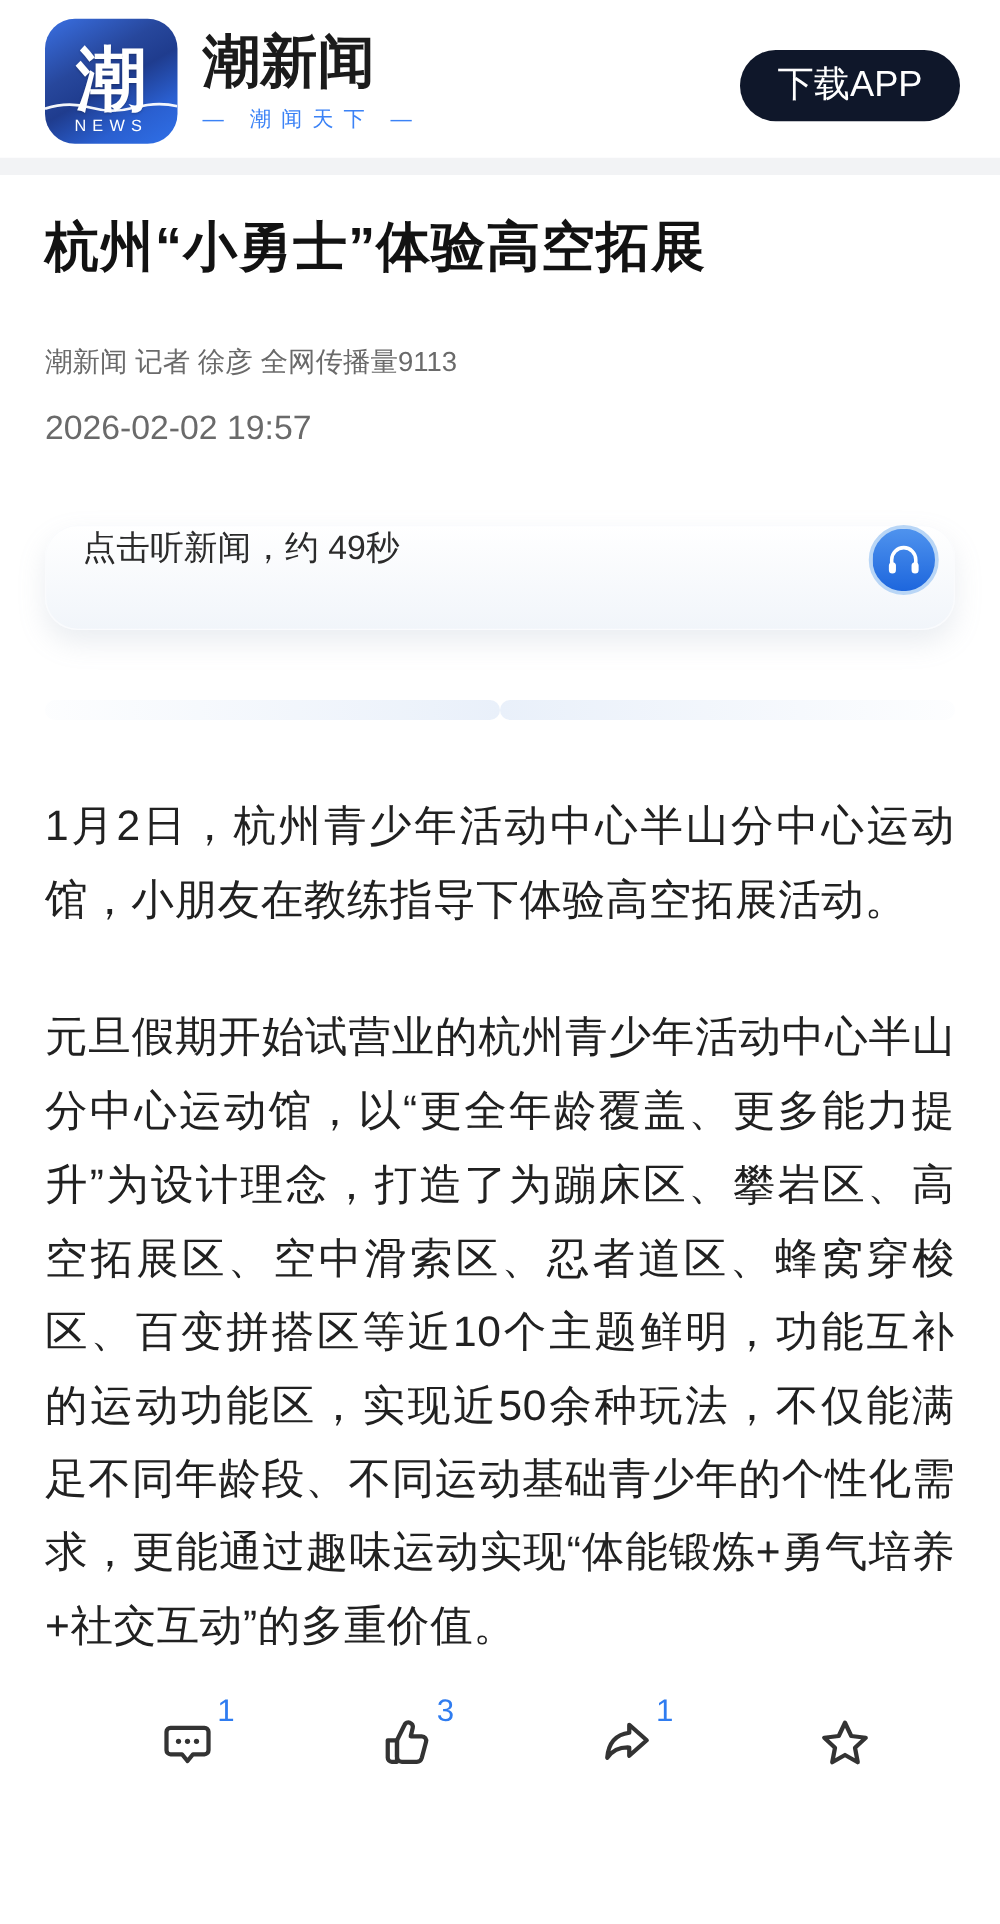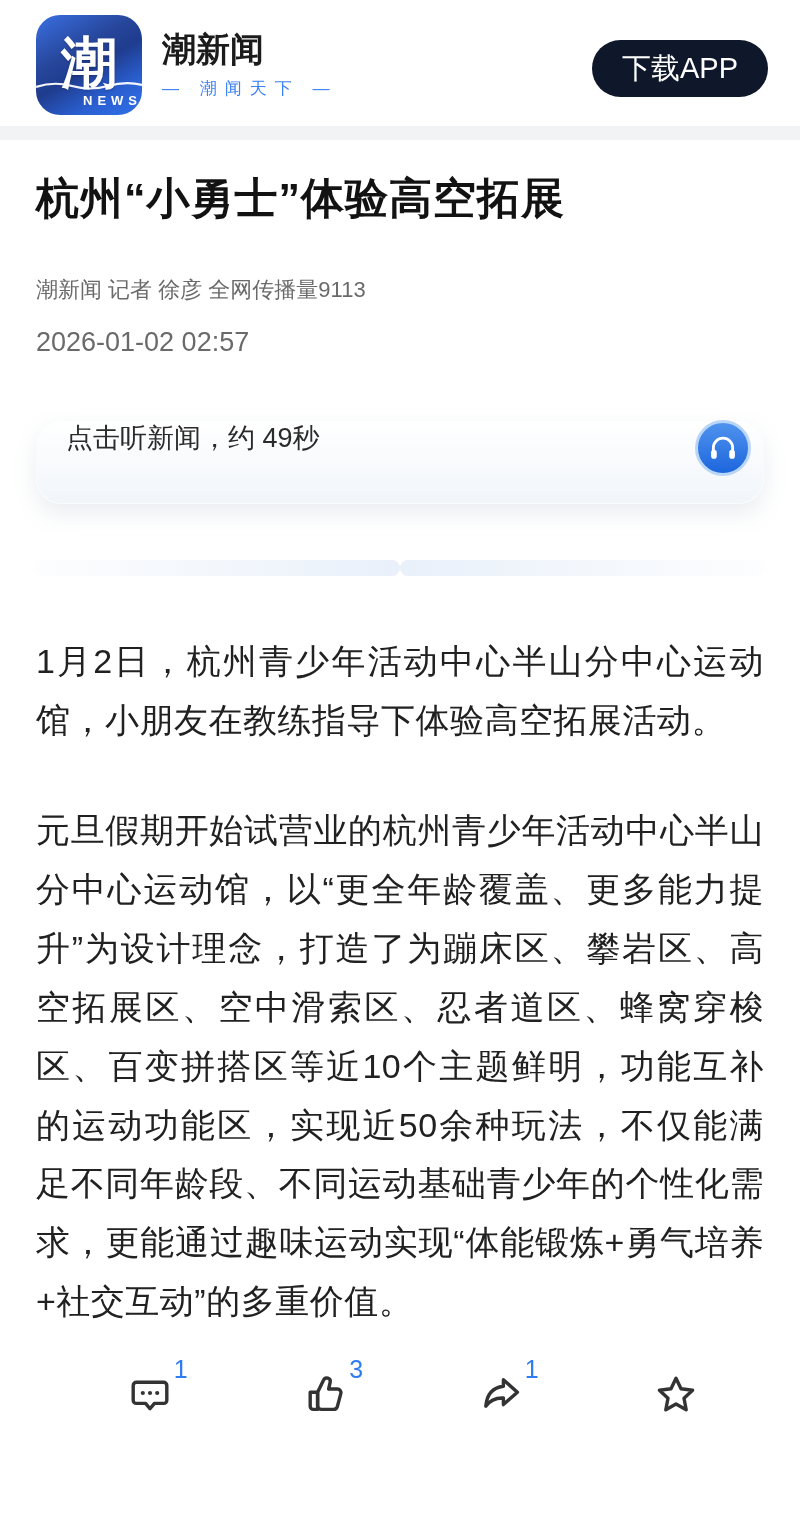--- a/index.html
+++ b/index.html
@@ -8,23 +8,23 @@
     font-family:"Liberation Sans","DejaVu Sans",sans-serif;
     -webkit-font-smoothing:antialiased;
   }
   
   .header{display:flex;align-items:center;position:relative;padding:14px 32px 10px 36px;height:102px;background:#fff;}
   .logo{width:106px;height:100px;border-radius:24px;position:relative;overflow:hidden;flex:none;
     background:linear-gradient(150deg,#3a70e3 0%,#27479c 35%,#1f3c8e 52%,#2a5fd0 76%,#2f70e8 100%);
     display:flex;flex-direction:column;align-items:center;justify-content:center;}
   .logo-char{color:#fff;font-size:56px;font-weight:700;line-height:1;margin-top:-4px;text-shadow:0 1px 2px rgba(0,0,0,.25);}
   .logo-wave{position:absolute;left:0;right:0;bottom:24px;width:100%;height:10px;}
-  .logo-news{position:absolute;bottom:7px;left:0;right:0;text-align:right;color:#fff;font-size:13px;font-weight:700;letter-spacing:5px;}
+  .logo-news{position:absolute;bottom:7px;left:0;right:0;text-align:center;color:#fff;font-size:13px;font-weight:400;letter-spacing:5px;}
   .brand-block{margin-left:20px;}
-  .brand{font-size:34px;font-weight:700;color:#1b1b1b;line-height:1.15;}
+  .brand{font-size:46px;font-weight:700;color:#1b1b1b;line-height:1.15;}
   .slogan{font-size:17px;color:#3b82f6;letter-spacing:8px;margin-top:8px;}
   .download-btn{position:absolute;right:32px;top:40px;background:#0f172a;color:#fff;font-size:29px;
     padding:14px 30px;border-radius:34px;border:none;line-height:1;font-family:inherit;cursor:pointer;}
   .header-sep{height:14px;background:#f2f3f5;}
   
   .content{padding:0 36px;}
   .title{font-size:43px;font-weight:700;color:#121212;line-height:1.35;letter-spacing:1px;}
   .byline{font-size:22px;color:#6a6a6a;margin-top:48px;}
   .date{font-size:27px;color:#6a6a6a;margin-top:22px;}
   
@@ -83,21 +83,21 @@
     <div class="brand">潮新闻</div>
     <div class="slogan">— 潮闻天下 —</div>
   </div>
   <button class="download-btn">下载APP</button>
 </div>
 <div class="header-sep"></div>
 
 <div class="content">
   <h1 class="title">杭州“小勇士”体验高空拓展</h1>
   <div class="byline">潮新闻 记者 徐彦 全网传播量9113</div>
-  <div class="date">2026-01-02 02:57</div>
+  <div class="date">2026-02-02 19:57</div>
 
   <div class="audio-card">
     <span class="audio-label">点击听新闻，约 49秒</span>
     <button class="audio-btn">
       <svg width="34" height="34" viewBox="0 0 24 24">
         <path d="M5.2 15 v-3.2 a6.8 6.8 0 0 1 13.6 0 V15" fill="none" stroke="#ffffff" stroke-width="2" stroke-linecap="round"></path>
         <rect x="3.6" y="13.2" width="4" height="6.4" rx="2" fill="#ffffff"></rect>
         <rect x="16.4" y="13.2" width="4" height="6.4" rx="2" fill="#ffffff"></rect>
       </svg>
     </button>

